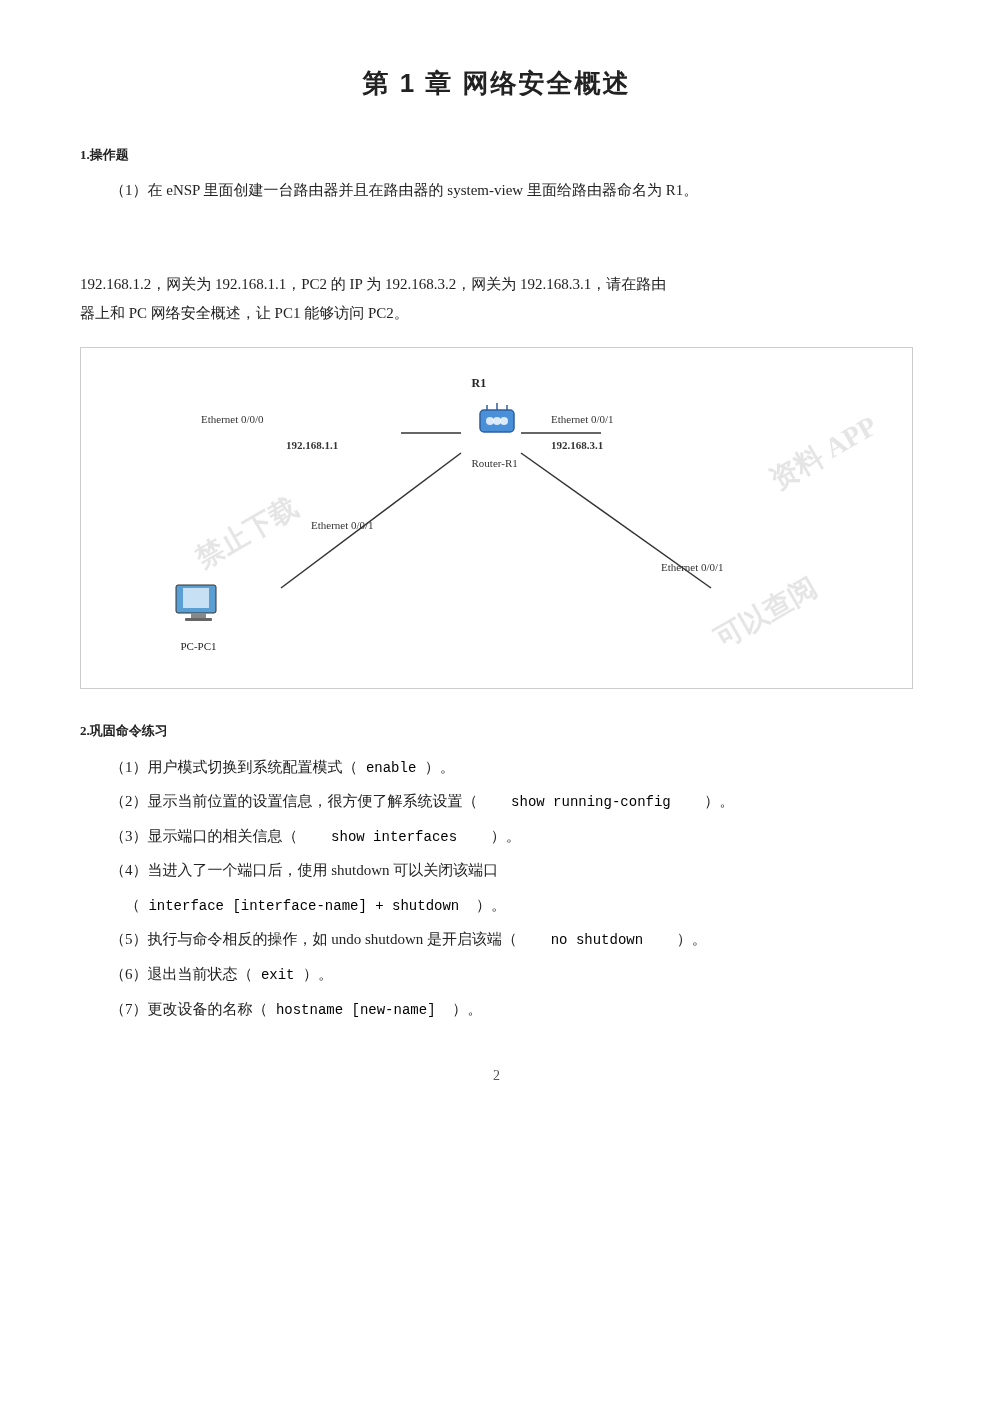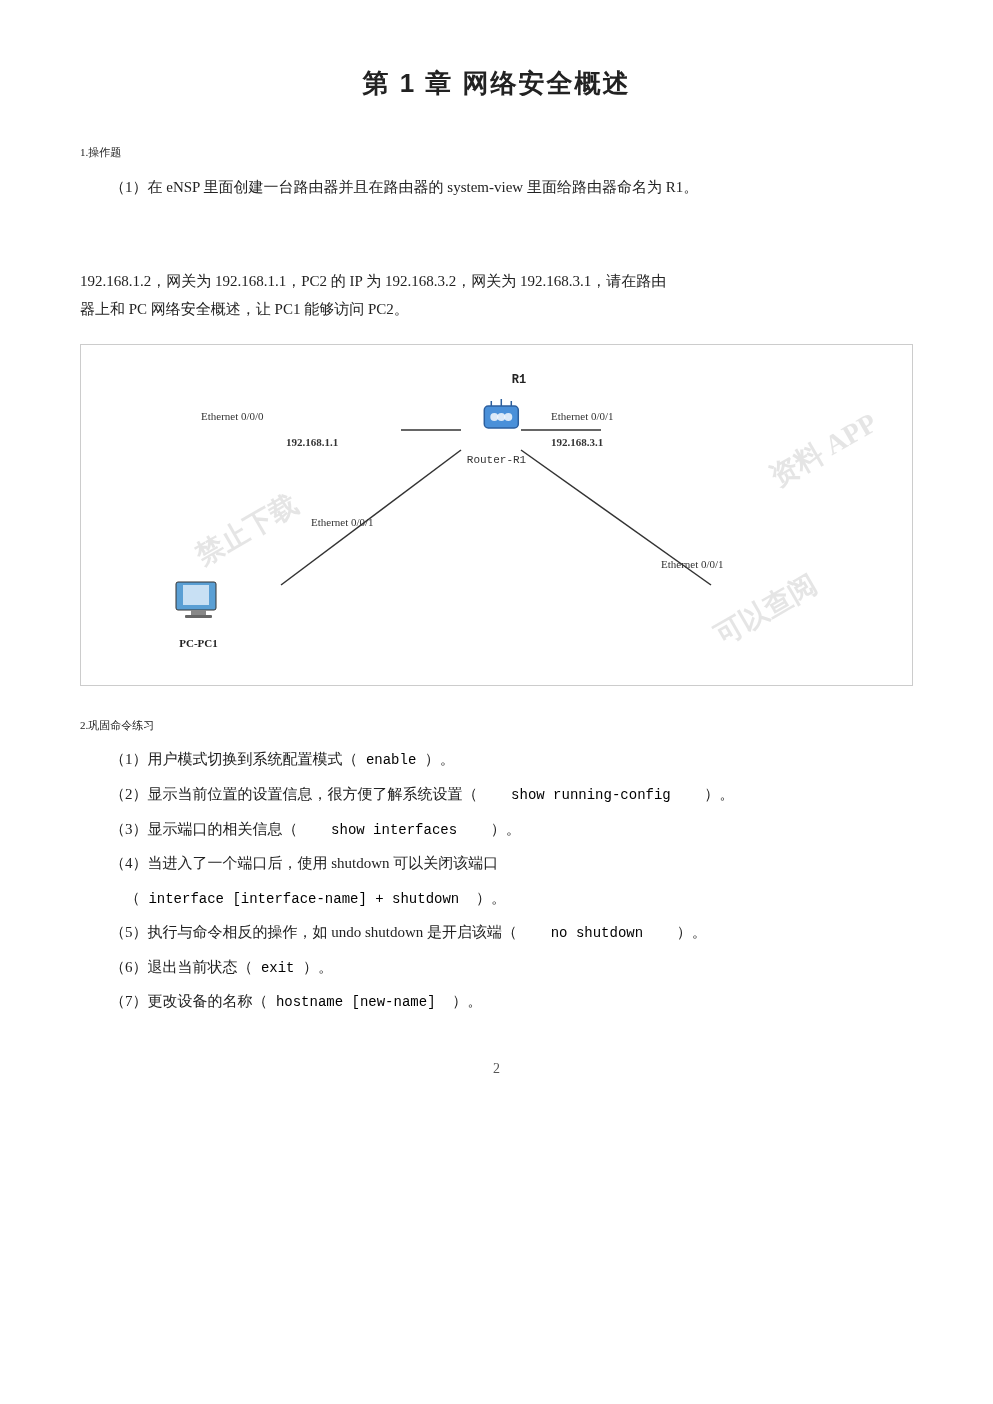--- a/index.html
+++ b/index.html
@@ -17,22 +17,22 @@
     h1 {
       text-align: center;
       font-size: 26px;
       font-weight: bold;
       margin-bottom: 36px;
       font-family: "SimHei", "黑体", sans-serif;
       letter-spacing: 2px;
     }
 
     .section-title {
-      font-weight: normal;
-      font-size: 11px;
+      font-weight: bold;
+      font-size: 13px;
       margin-bottom: 10px;
     }
 
     .paragraph {
       margin-bottom: 10px;
       text-indent: 2em;
       line-height: 1.9;
     }
 
     .inline-code {
@@ -55,22 +55,21 @@
       width: 100%;
       height: 300px;
     }
 
     
     .router-r1 {
       position: absolute;
       top: 10px;
       left: 50%;
       transform: translateX(-50%);
-      text-align: right;
-      font-family: Liberation Mono, monospace;
+      text-align: left;
     }
 
     .router-label {
       font-size: 12px;
       font-weight: bold;
     }
 
     .router-name {
       font-size: 11px;
       color: #333;
@@ -97,21 +96,21 @@
       background: #e8f4e8;
       padding: 2px 8px;
       font-size: 11px;
       text-align: left;
       margin-top: 2px;
       min-width: 130px;
     }
 
     .pc-label {
       font-size: 11px;
-      font-weight: bold;
+      font-weight: normal;
       margin-bottom: 1px;
     }
 
     
     .iface-label {
       position: absolute;
       font-size: 11px;
       color: #333;
     }
 

